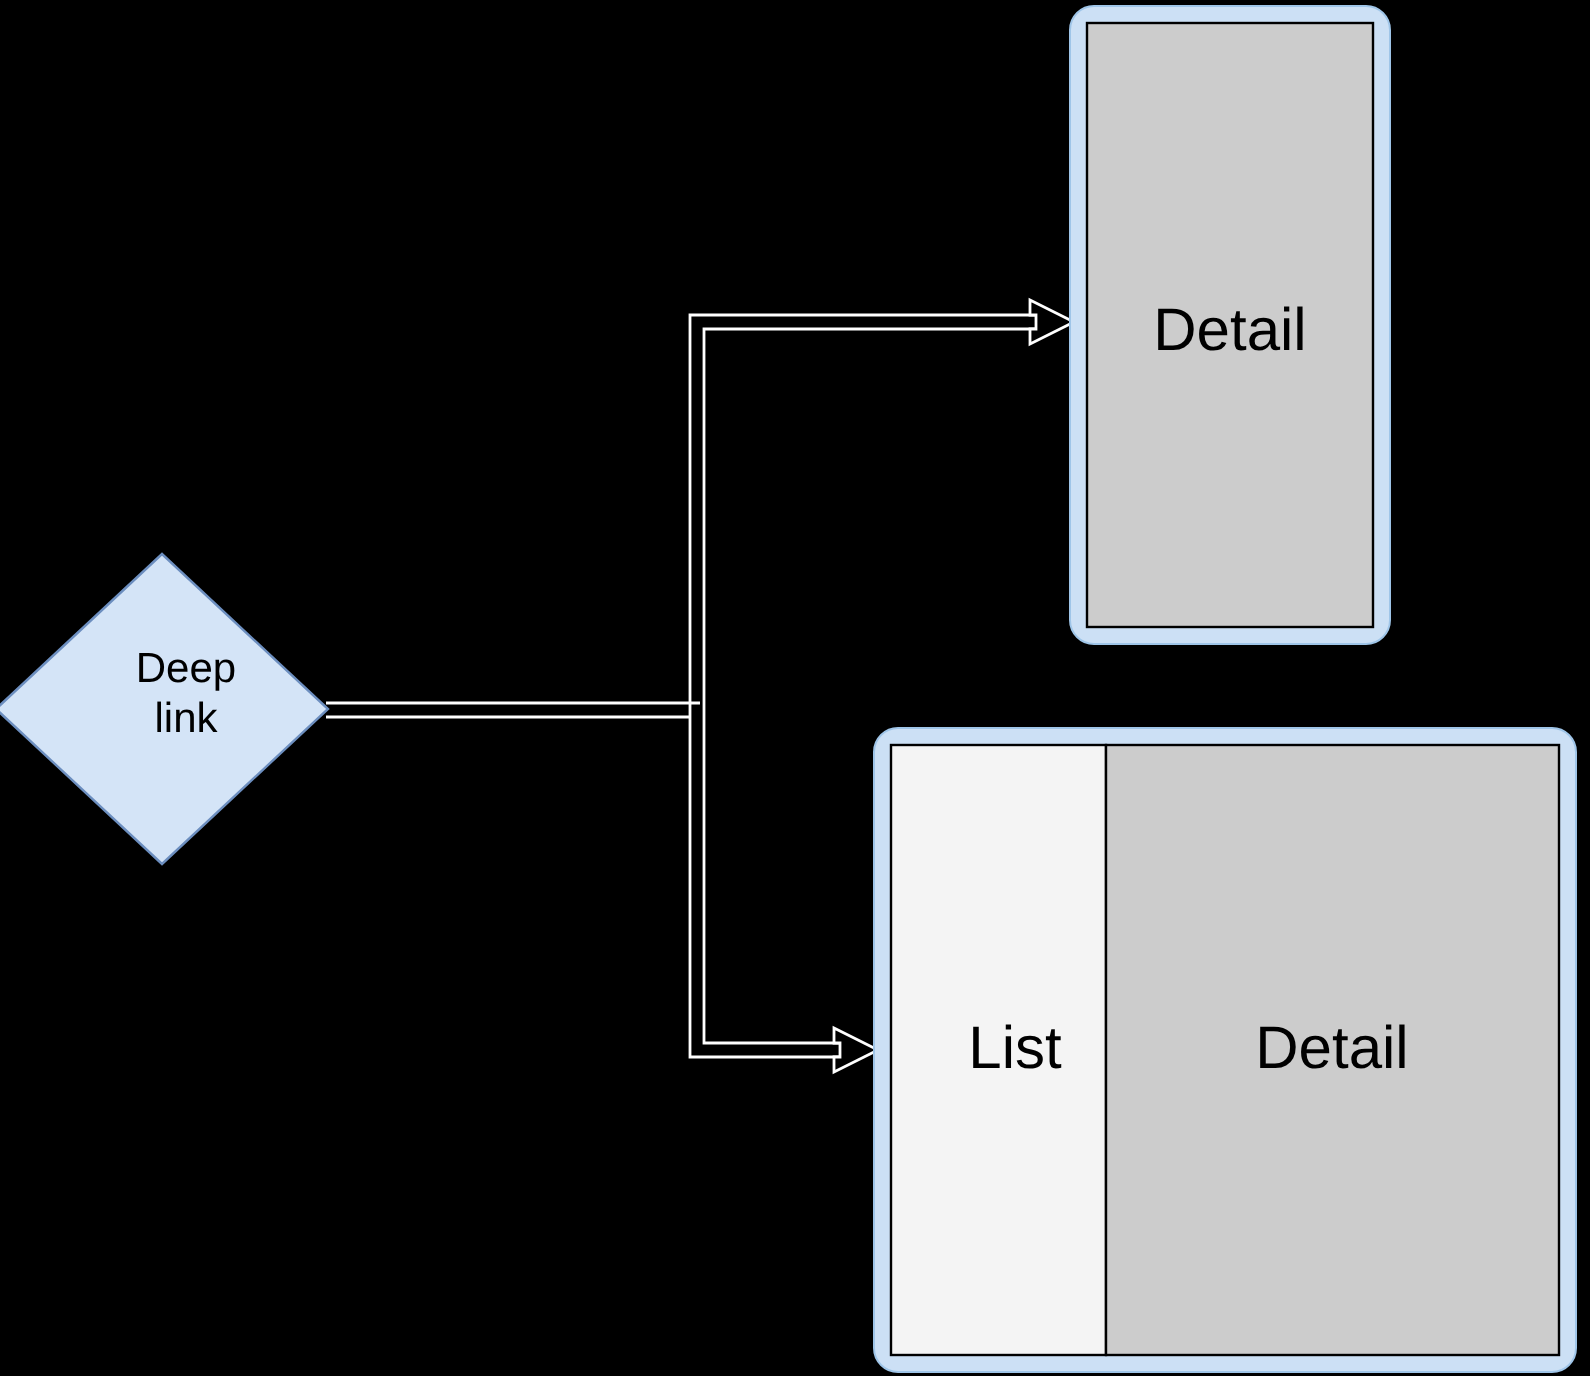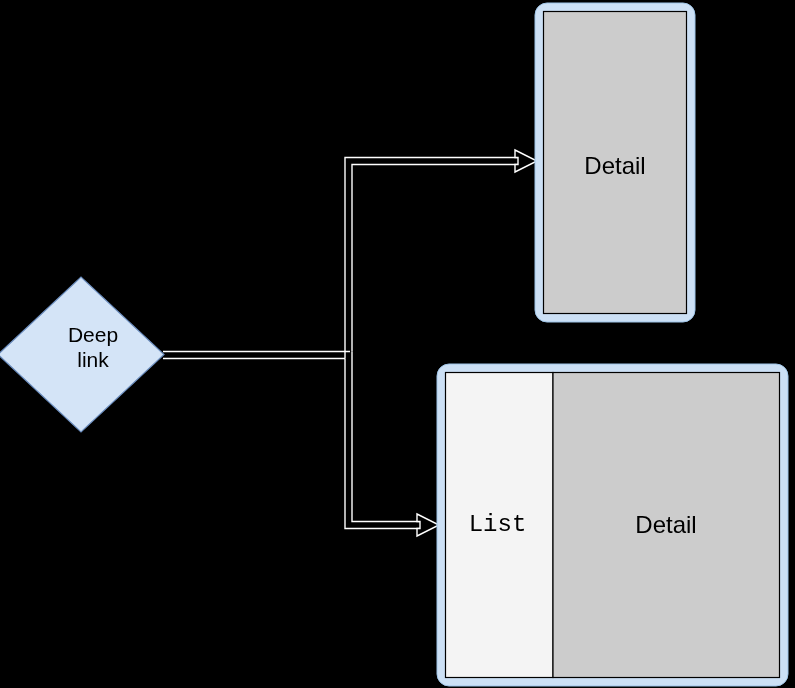--- a/index.html
+++ b/index.html
@@ -21,21 +21,21 @@
     position: absolute;
     left: 0;
     top: 0;
     width: 795px;
     height: 688px;
   }
   .node-label {
     position: absolute;
     color: #000000;
     font-family: "Liberation Sans", sans-serif;
-    font-size: 24px;
+    font-size: 30px;
     line-height: 28px;
     text-align: center;
     white-space: pre;
     pointer-events: none;
   }
   .diamond-label {
     font-size: 21px;
     line-height: 25px;
   }
 </style>
@@ -89,17 +89,17 @@
 
       <rect x="553" y="372.5" width="226.5" height="305" fill="#cccccc" stroke="#000000" stroke-width="1.2"></rect>
     </g>
 
   </svg>
 
   <div class="node-label diamond-label" style="left:28px; top:322px; width:130px;"><span>Deep</span><br><span>link</span></div>
 
   <div class="node-label" style="left:543px; top:152px; width:144px;">Detail</div>
 
-  <div class="node-label" style="left:446px; top:511px; width:103px;font-family:Liberation Mono, monospace;">List</div>
+  <div class="node-label" style="left:456px; top:511px; width:103px;">List</div>
 
   <div class="node-label" style="left:553px; top:511px; width:226px;">Detail</div>
 
 </div>
 
 </body></html>

